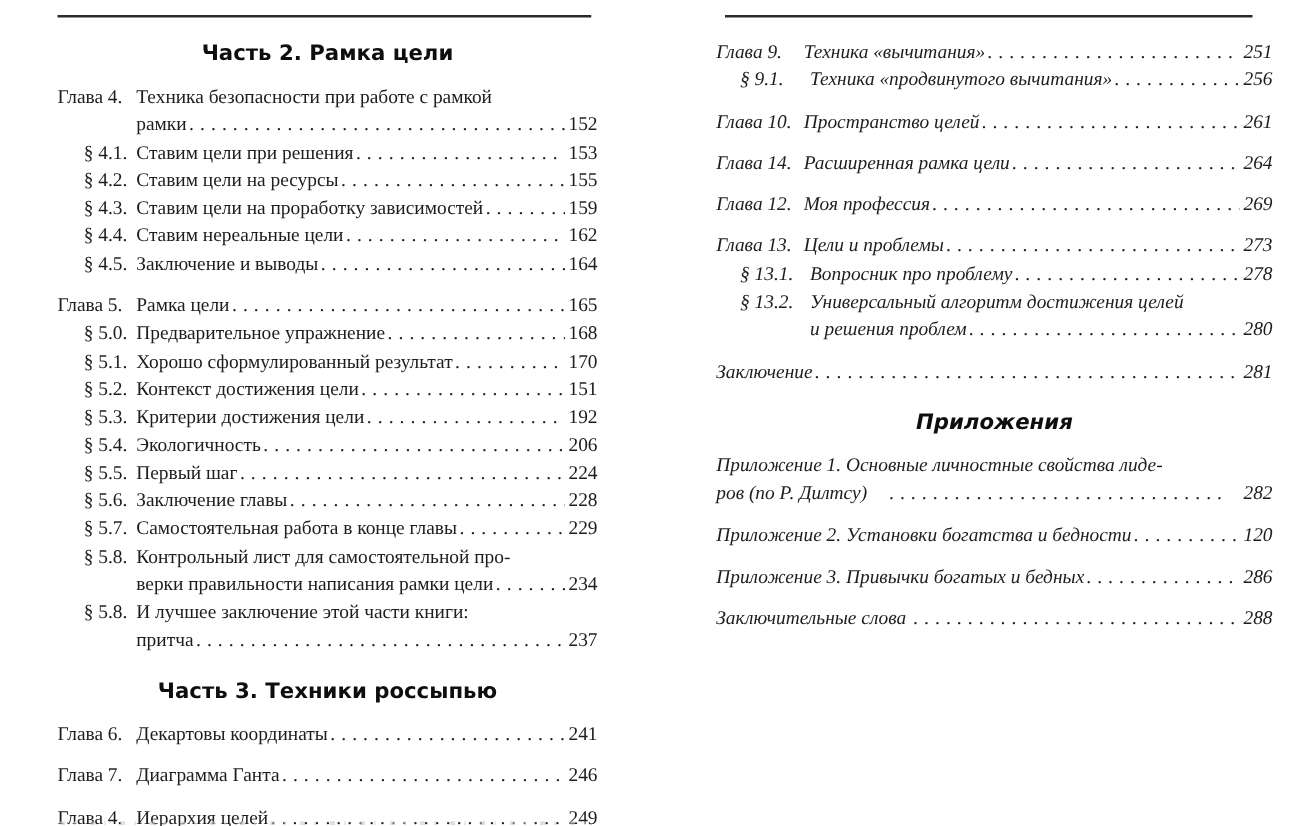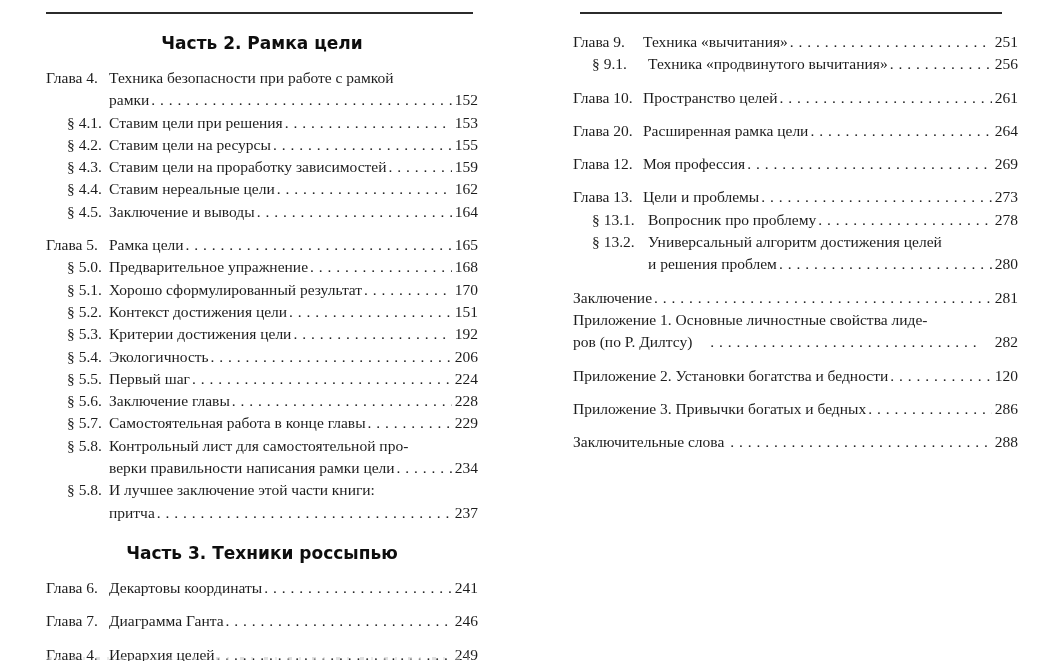--- a/index.html
+++ b/index.html
@@ -7,21 +7,21 @@
     position: relative;
     width: 1052px;
     height: 661px;
     background: #ffffff;
     overflow: hidden;
     font-family: "Liberation Serif", serif;
     color: #1d1d1d;
   }
   .col { position: absolute; top: 5px; }
   #col-left  { left: 46px;  width: 432px; }
-  #col-right { left: 573px; width: 445px; }
+  #col-right { left: 573px; width: 445px; font-style: italic; }
 
   .rule { height: 2px; background: #2b2b2b; margin-top: 7px; }
   #col-left  .rule { width: 427px; }
   #col-right .rule { width: 422px; margin-left: 7px; }
 
   .part-heading {
     font-family: "DejaVu Sans", "Liberation Sans", sans-serif;
     font-weight: 700;
     font-size: 17px;
     line-height: 22px;
@@ -283,21 +283,21 @@
         <div class="entry chapterR gap">
           <div class="line">
             <span class="lbl">Глава 10.</span>
             <span class="txt">Пространство целей</span>
             <span class="dots"></span>
             <span class="pg">261</span>
           </div>
         </div>
         <div class="entry chapterR gap">
           <div class="line">
-            <span class="lbl">Глава 20.</span>
+            <span class="lbl">Глава 14.</span>
             <span class="txt">Расширенная рамка цели</span>
             <span class="dots"></span>
             <span class="pg">264</span>
           </div>
         </div>
         <div class="entry chapterR gap">
           <div class="line">
             <span class="lbl">Глава 12.</span>
             <span class="txt">Моя профессия</span>
             <span class="dots"></span>
@@ -333,20 +333,21 @@
         </div>
         <div class="entry plain gap">
           <div class="line">
             <span class="txt">Заключение</span>
             <span class="dots"></span>
             <span class="pg">281</span>
           </div>
         </div>
       </div>
       <div class="sec">
+        <div class="part-heading">Приложения</div>
         <div class="entry appendix">
           <div class="line">
             <span class="txt">Приложение 1. Основные личностные свойства лиде-</span>
           </div>
           <div class="line cont">
             <span class="txt">ров (по Р. Дилтсу) </span>
             <span class="dots"></span>
             <span class="pg">282</span>
           </div>
         </div>

